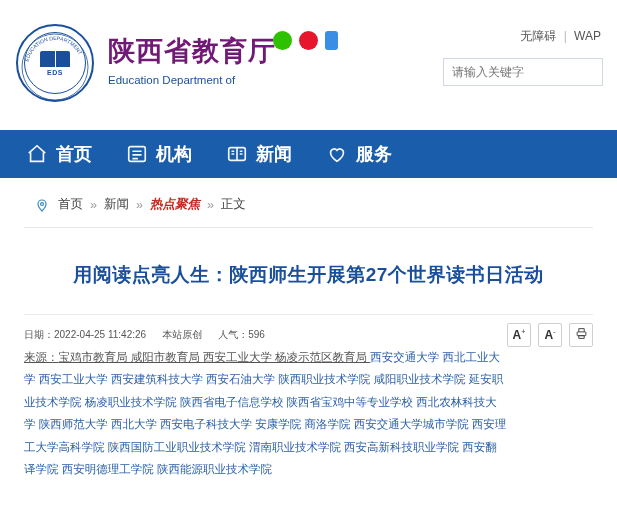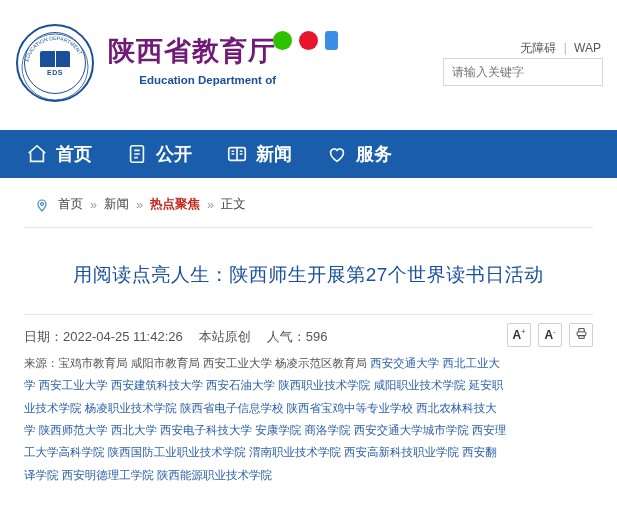--- a/index.html
+++ b/index.html
@@ -20,62 +20,62 @@
     background:#fff;flex:none;}
   .emblem .inner{width:60px;height:60px;border-radius:50%;border:1px solid #1a4f9c;
     display:flex;align-items:center;justify-content:center;flex-direction:column;}
   .emblem .book{width:30px;height:16px;background:#1a4f9c;border-radius:2px 2px 0 0;
     position:relative;}
   .emblem .book:after{content:"";position:absolute;left:50%;top:0;width:1px;height:16px;background:#fff;}
   .emblem .eds{font-size:7px;color:#1a4f9c;font-weight:bold;letter-spacing:0.5px;margin-top:2px;}
   .emblem .arc{position:absolute;top:4px;left:0;width:74px;height:74px;}
   .title-block{margin-left:14px;}
   .cn-title{font-size:27px;font-weight:bold;color:#701a75;letter-spacing:1px;line-height:1.1;text-align:center;}
-  .en-title{font-size:11.5px;color:#1a4f9c;line-height:1.35;margin-top:6px;font-weight:bold;text-align:right;}
+  .en-title{font-size:11.5px;color:#1a4f9c;line-height:1.35;margin-top:6px;font-weight:normal;}
 
   .top-right{position:absolute;right:14px;top:28px;width:180px;}
   .tr-icons{display:flex;align-items:center;justify-content:flex-start;gap:7px;
     position:absolute;left:-150px;top:3px;}
   .ic{width:19px;height:19px;border-radius:4px;display:inline-block;}
   .ic-wechat{background:#2dc100;border-radius:50%;position:relative;}
   .ic-weibo{background:#e6162d;border-radius:50%;}
   .ic-mobile{width:13px;height:19px;background:#3a8ee6;border-radius:3px;}
-  .access{position:absolute;right:2px;top:12px;font-size:12px;color:#555;}
+  .access{position:absolute;right:2px;top:0;font-size:12px;color:#555;}
   .access .sep{color:#bbb;margin:0 4px;}
   .searchbox{position:absolute;right:0;top:30px;width:158px;height:26px;
     border:1px solid #cfd8e3;background:#fff;}
   .searchbox input{width:100%;height:100%;border:0;outline:0;box-sizing:border-box;
     padding:0 8px;font-size:12px;color:#999;font-family:"Liberation Sans",sans-serif;}
 
   
   .nav{height:48px;background:#1a5dab;display:flex;align-items:center;
     padding-left:26px;gap:34px;color:#fff;}
   .nav-item{display:flex;align-items:center;gap:8px;font-size:18px;font-weight:bold;
     color:#fff;white-space:nowrap;}
   .nav-ico{width:22px;height:22px;display:inline-block;position:relative;opacity:.95;}
   .nav-ico svg{display:block;}
 
   
   .content{padding:0 24px;}
   .crumb{display:flex;align-items:center;gap:4px;font-size:12.5px;color:#444;
     padding:18px 0 14px 10px;border-bottom:1px solid #e6e6e6;}
   .crumb .pin{width:16px;height:16px;margin-right:4px;}
   .crumb a{color:#444;text-decoration:none;}
-  .crumb .hot{color:#c2281d;font-weight:bold;}
+  .crumb .hot{color:#c2281d;font-weight:bold;font-style:italic;}
   .crumb .sep{color:#999;margin:0 3px;}
 
-  .art-title{text-align:center;font-size:19px;font-weight:normal;color:#1a4f9c;
+  .art-title{text-align:center;font-size:19px;font-weight:bold;color:#1a4f9c;
     margin:34px 0 26px;letter-spacing:.5px;}
 
   .meta-wrap{position:relative;border-top:1px solid #e9e9e9;padding-top:10px;}
-  .meta-line{font-size:13px;color:#555;line-height:1.9;}
+  .meta-line{font-size:10px;color:#555;line-height:1.9;}
   .meta-line .gap{display:inline-block;width:16px;}
   .src{font-size:11.5px;color:#555;line-height:1.95;margin-top:2px;padding-right:86px;}
   .src a{color:#2a5fa8;text-decoration:none;}
-  .src .lead{color:#555;}
+  .src .lead{color:#555;text-decoration:underline;}
 
   .tools{position:absolute;right:0;top:8px;display:flex;gap:7px;align-items:center;}
   .tbtn{width:22px;height:22px;border:1px solid #cfcfcf;background:#fff;border-radius:2px;
     font-size:12px;color:#333;display:flex;align-items:center;justify-content:center;
     font-weight:bold;position:relative;}
   .tbtn sup{font-size:7px;position:relative;top:-4px;left:0px;font-weight:normal;}
   .tbtn.print{font-size:13px;}
 </style>
 </head>
 <body>
@@ -126,25 +126,25 @@
         <svg width="22" height="22" viewBox="0 0 24 24" fill="none" stroke="#fff" stroke-width="1.8">
             <path d="M3 11 12 3l9 8"></path>
             <path d="M5 10v10h14V10"></path>
           </svg>
       </span>
       <span>首页</span>
     </div>
     <div class="nav-item">
       <span class="nav-ico">
         <svg width="22" height="22" viewBox="0 0 24 24" fill="none" stroke="#fff" stroke-width="1.8">
-            <rect x="5" y="3" width="14" height="18" rx="2"></rect>
-            <path d="M9 8h6M9 12h6M9 16h4"></path>
-          </svg>
-      </span>
-      <span>公开</span>
+            <rect x="3" y="4" width="18" height="16" rx="2"></rect>
+            <path d="M7 9h10M7 13h10M7 17h6"></path>
+          </svg>
+      </span>
+      <span>机构</span>
     </div>
     <div class="nav-item">
       <span class="nav-ico">
         <svg width="22" height="22" viewBox="0 0 24 24" fill="none" stroke="#fff" stroke-width="1.8">
             <rect x="3" y="5" width="18" height="14" rx="2"></rect>
             <path d="M12 5v14M6 9h3M6 12h3M15 9h3M15 12h3"></path>
           </svg>
       </span>
       <span>新闻</span>
     </div>

